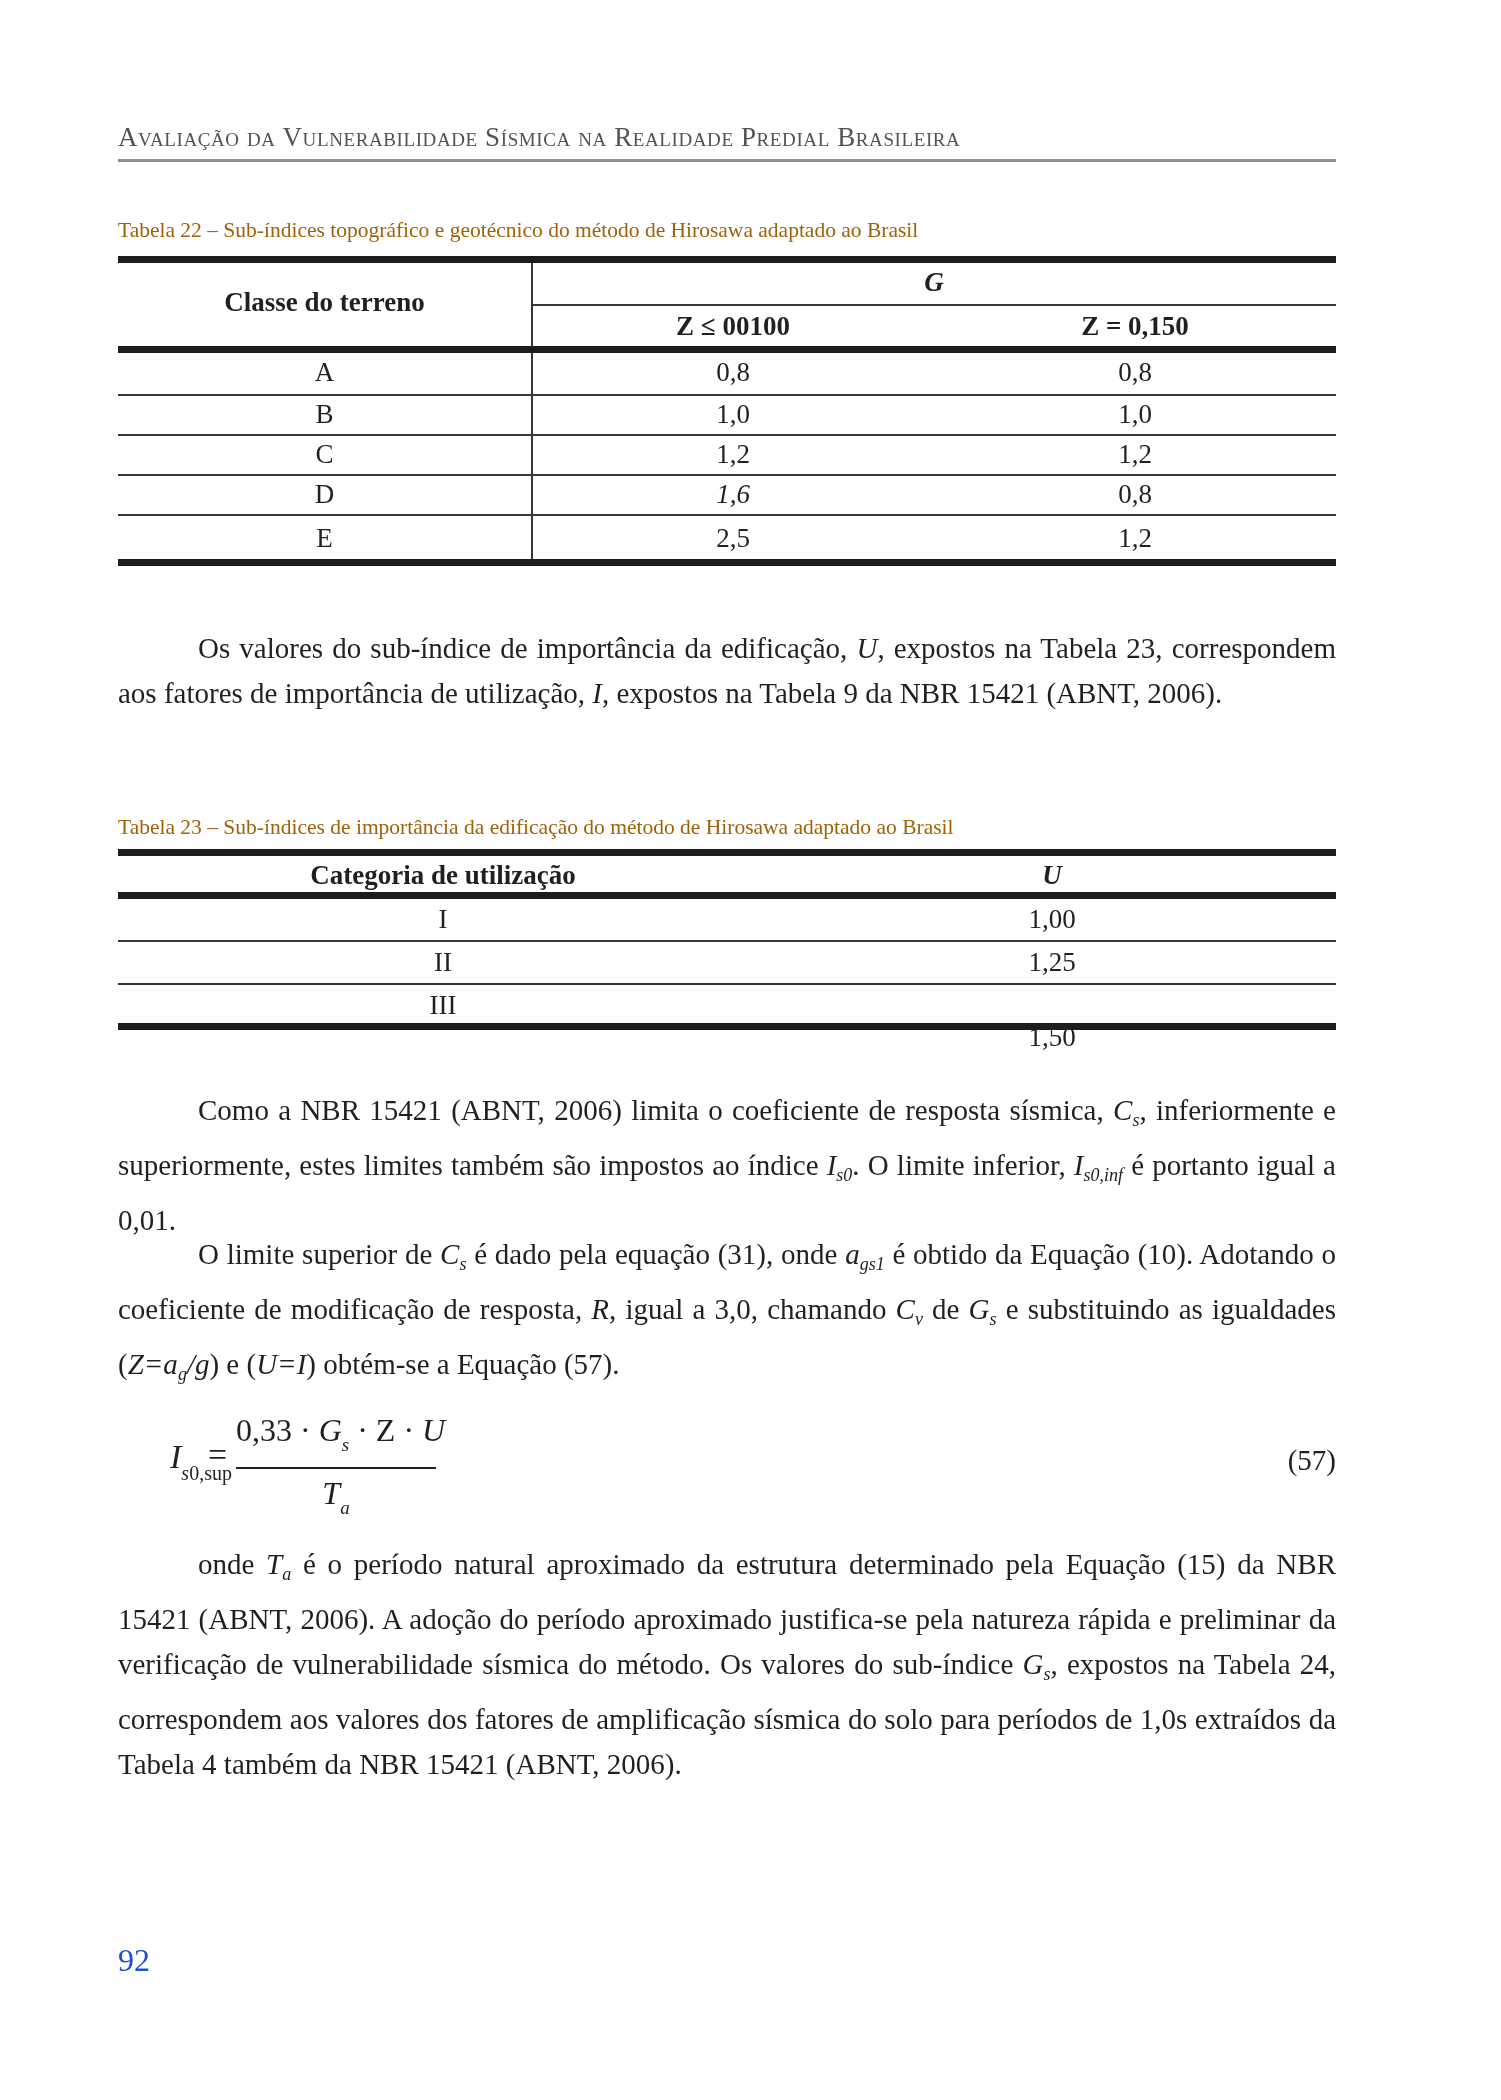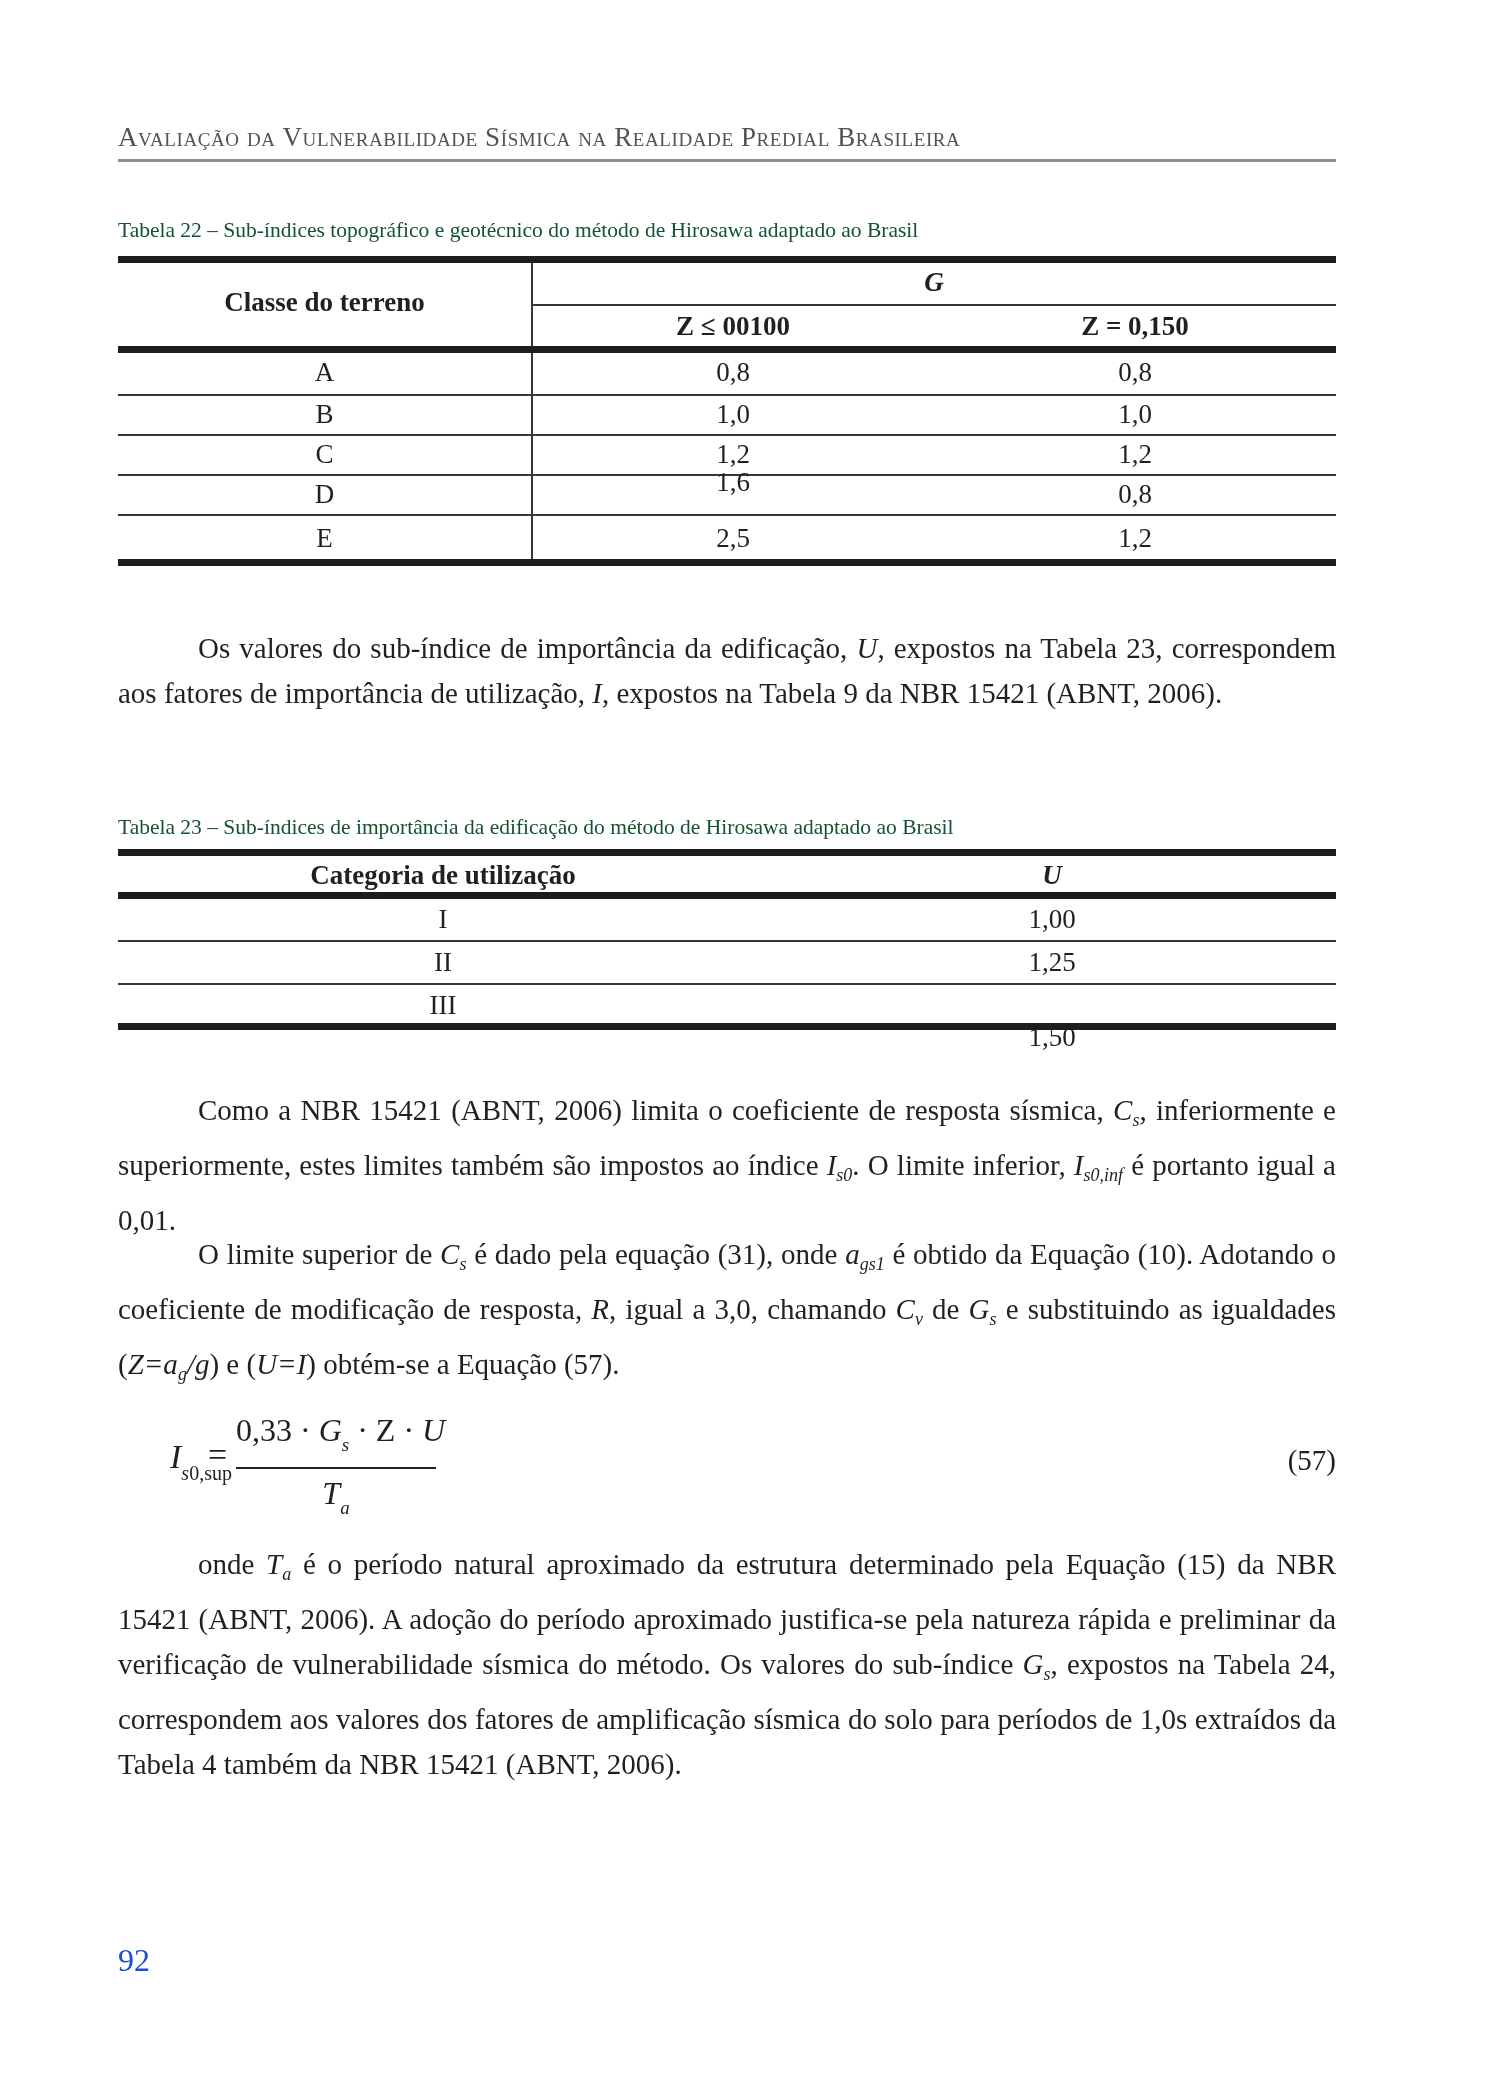--- a/index.html
+++ b/index.html
@@ -15,21 +15,21 @@
     position: absolute; top: 122px; left: 0; width: 1218px;
     font-size: 27px; font-variant: small-caps; letter-spacing: 0.6px;
     color: #555152;
   }
   .header-rule {
     position: absolute; top: 159px; left: 0; width: 1218px; height: 3px;
     background: #8f8f8f;
   }
 
   .caption {
-    position: absolute; left: 0; font-size: 21.5px; color: #14532d; white-space: nowrap;
+    position: absolute; left: 0; font-size: 21.5px; color: #a16207; white-space: nowrap;
   }
 
   
   .t22 { position: absolute; left: 0; top: 256px; width: 1218px; }
   .rule-thick { position: absolute; left: 0; width: 1218px; height: 7px; background: #1f1c1d; }
   .rule-thin { position: absolute; height: 2px; background: #3a3637; }
   .vline { position: absolute; width: 2px; background: #3a3637; }
   .cell {
     position: absolute; text-align: center; font-size: 27px; line-height: 36px;
   }
@@ -90,21 +90,21 @@
     <div class="cell" style="left:414px; width:402px; top:140px;">1,0</div>
     <div class="cell" style="left:816px; width:402px; top:140px;">1,0</div>
     <div class="rule-thin" style="left:0; width:1218px; top:178px;"></div>
 
     <div class="cell" style="left:0; width:413px; top:180px;">C</div>
     <div class="cell" style="left:414px; width:402px; top:180px;">1,2</div>
     <div class="cell" style="left:816px; width:402px; top:180px;">1,2</div>
     <div class="rule-thin" style="left:0; width:1218px; top:218px;"></div>
 
     <div class="cell" style="left:0; width:413px; top:220px;">D</div>
-    <div class="cell" style="left:414px; width:402px; top:208px;">1,6</div>
+    <div class="cell" style="left:414px; width:402px; top:220px;font-style:italic;">1,6</div>
     <div class="cell" style="left:816px; width:402px; top:220px;">0,8</div>
     <div class="rule-thin" style="left:0; width:1218px; top:258px;"></div>
 
     <div class="cell" style="left:0; width:413px; top:264px;">E</div>
     <div class="cell" style="left:414px; width:402px; top:264px;">2,5</div>
     <div class="cell" style="left:816px; width:402px; top:264px;">1,2</div>
     <div class="rule-thick" style="top:303px;"></div>
   </div>
 
   <div class="para" style="top:626px;"><span class="indent"></span><span>Os valores do sub-índice de importância da edificação, </span><i>U</i><span>, expostos na Tabela 23, correspondem aos fatores de importância de utilização, </span><i>I</i><span>, expostos na Tabela 9 da NBR 15421 (ABNT, 2006).</span></div>

